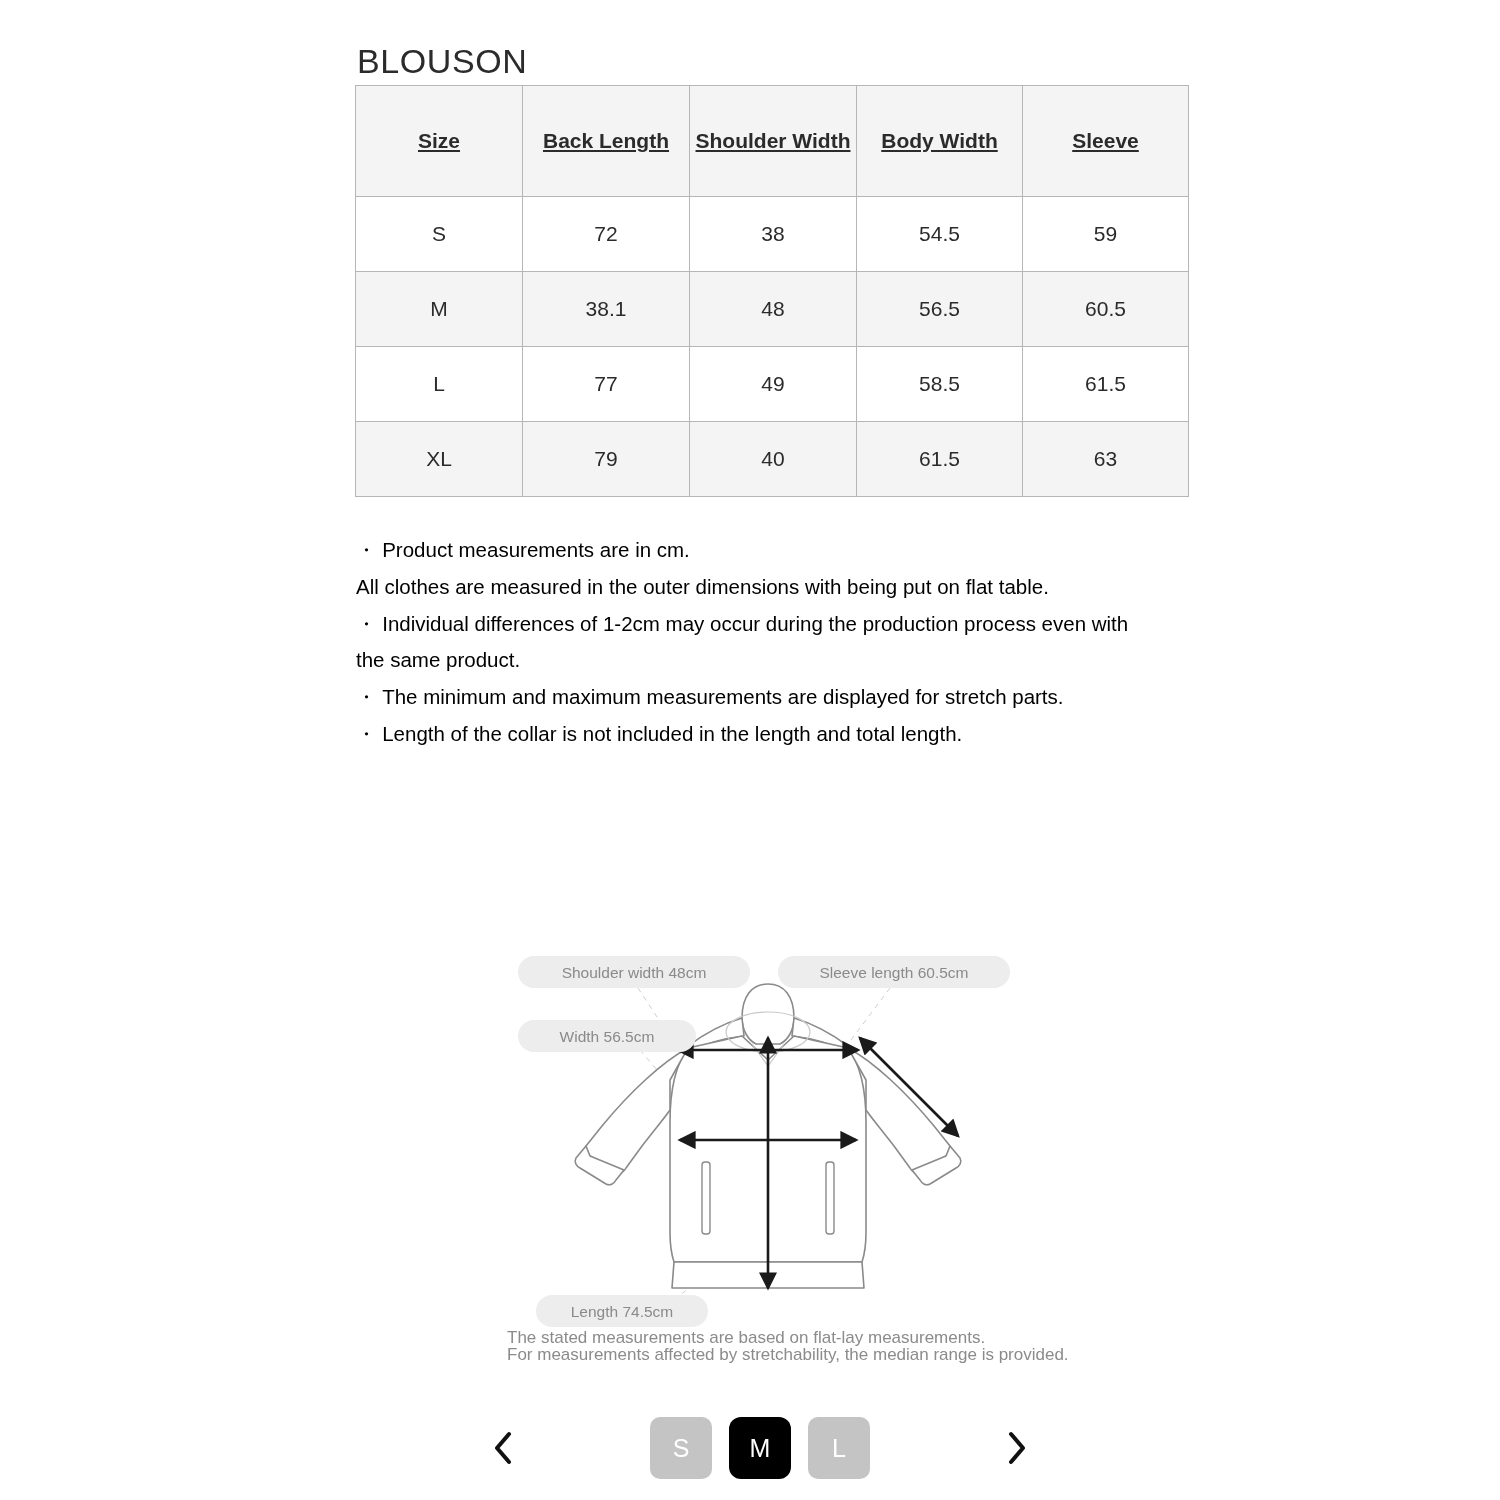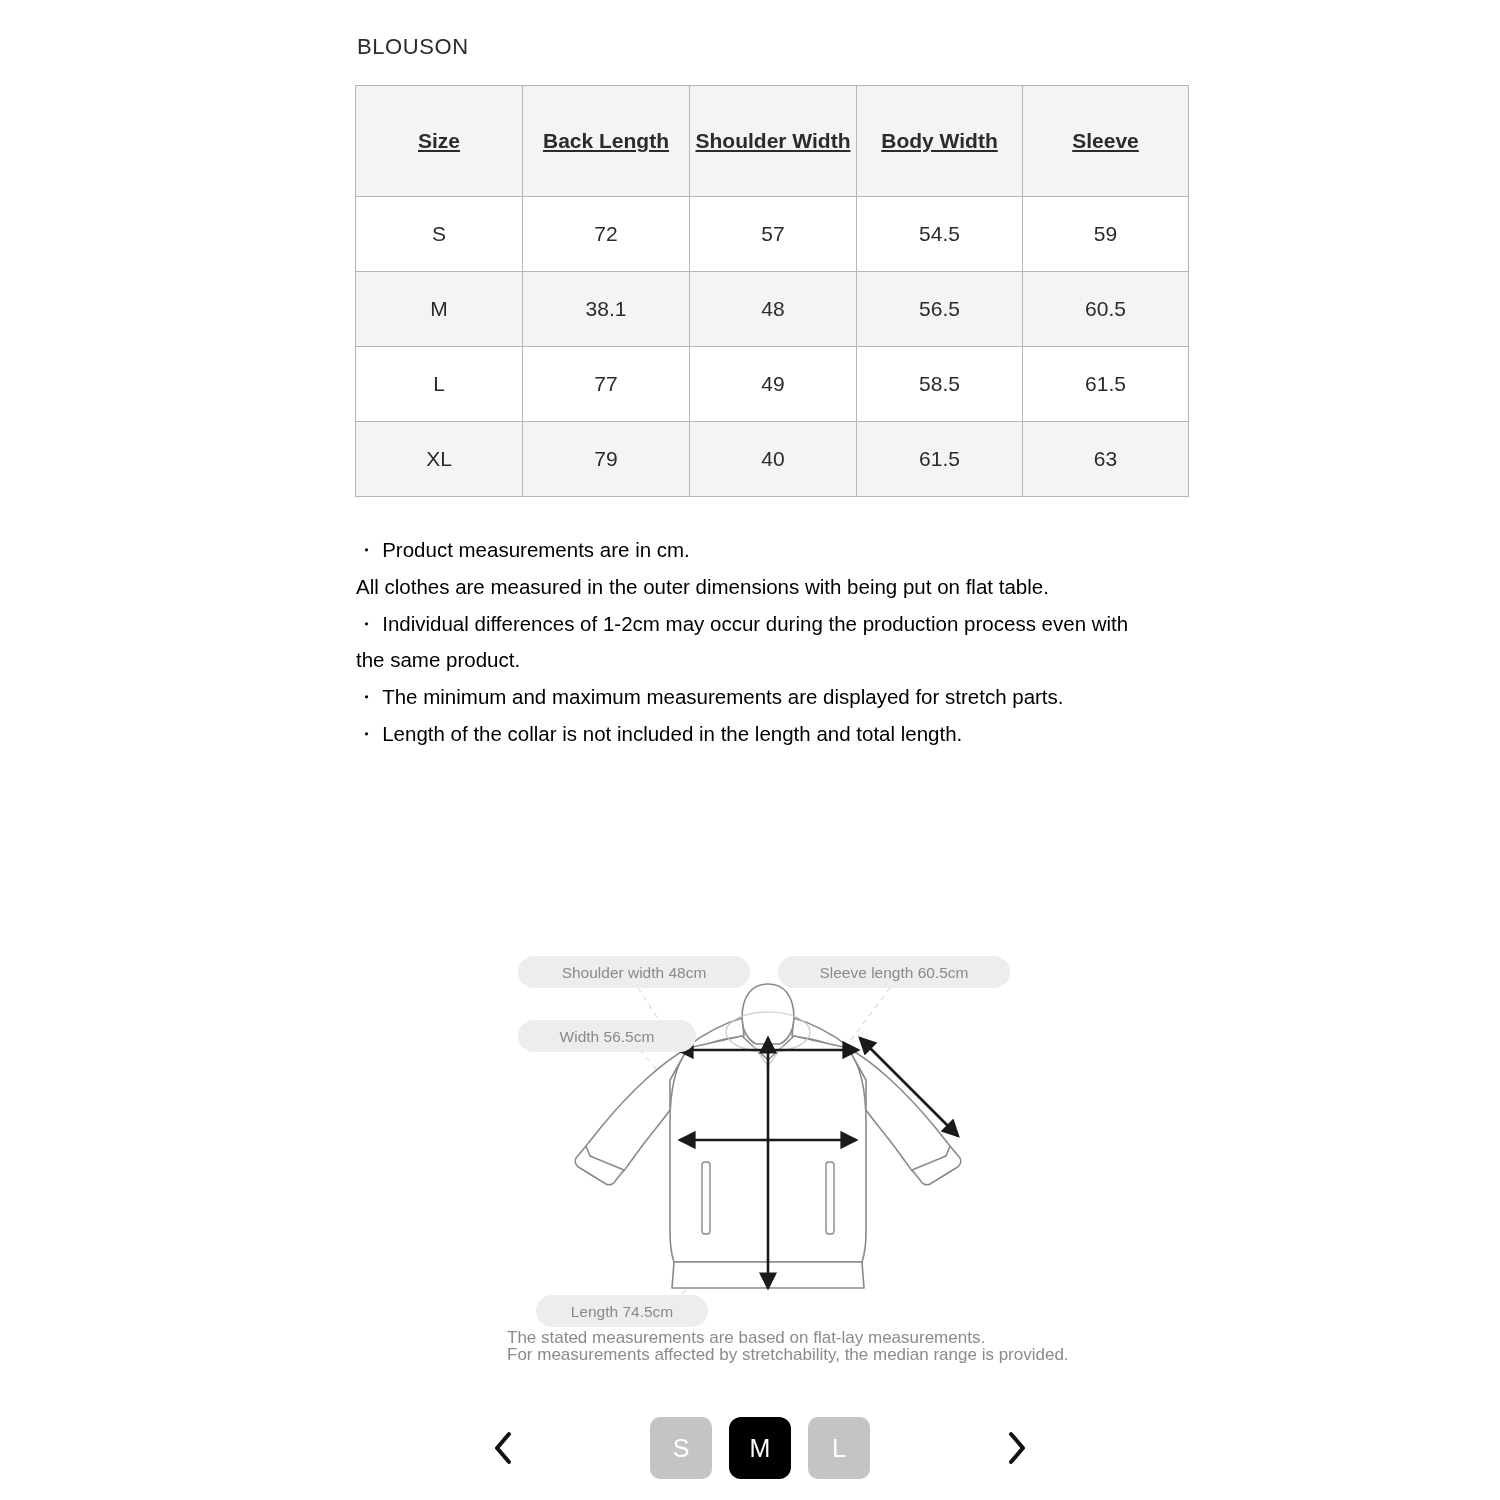--- a/index.html
+++ b/index.html
@@ -13,22 +13,22 @@
     font-family: "Liberation Sans", sans-serif;
     color: #222222;
     position: relative;
     overflow: hidden;
   }
 
   
   .page-title {
     position: absolute;
     left: 357px;
-    top: 36px;
-    font-size: 22px;
+    top: 44px;
+    font-size: 34px;
     font-weight: 400;
     letter-spacing: 0.6px;
     color: #2b2b2b;
     line-height: 1;
   }
 
   
   .size-table {
     position: absolute;
     left: 355px;
@@ -153,21 +153,21 @@
       <th class="col-back">Back Length</th>
       <th class="col-shldr">Shoulder Width</th>
       <th class="col-body">Body Width</th>
       <th class="col-sleeve">Sleeve</th>
     </tr>
   </thead>
   <tbody>
     <tr class="row-white">
       <td>S</td>
       <td>72</td>
-      <td>57</td>
+      <td>38</td>
       <td>54.5</td>
       <td>59</td>
     </tr>
     <tr class="row-gray">
       <td>M</td>
       <td>38.1</td>
       <td>48</td>
       <td>56.5</td>
       <td>60.5</td>
     </tr>

